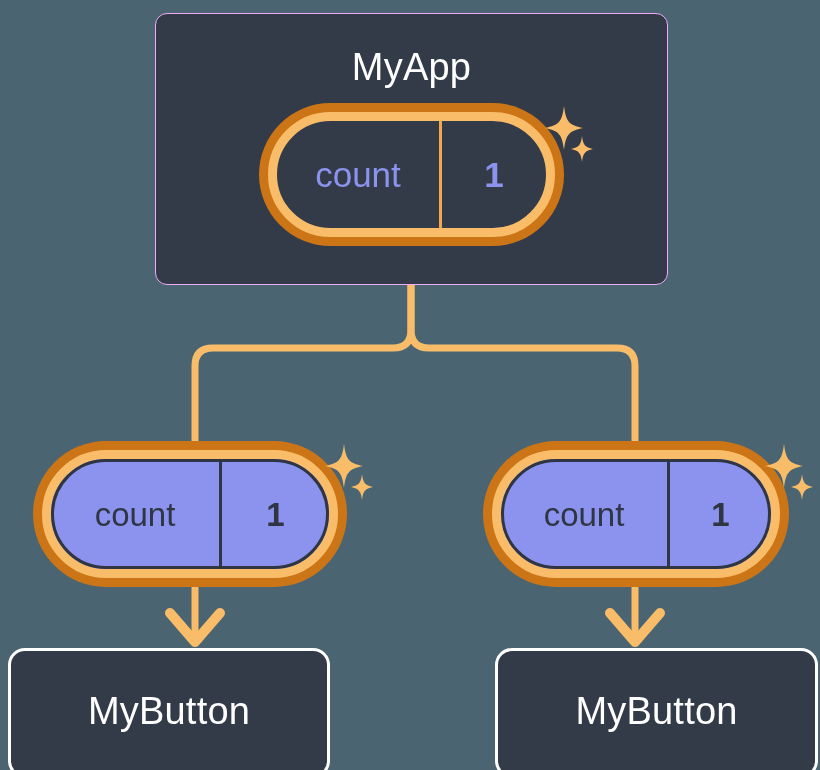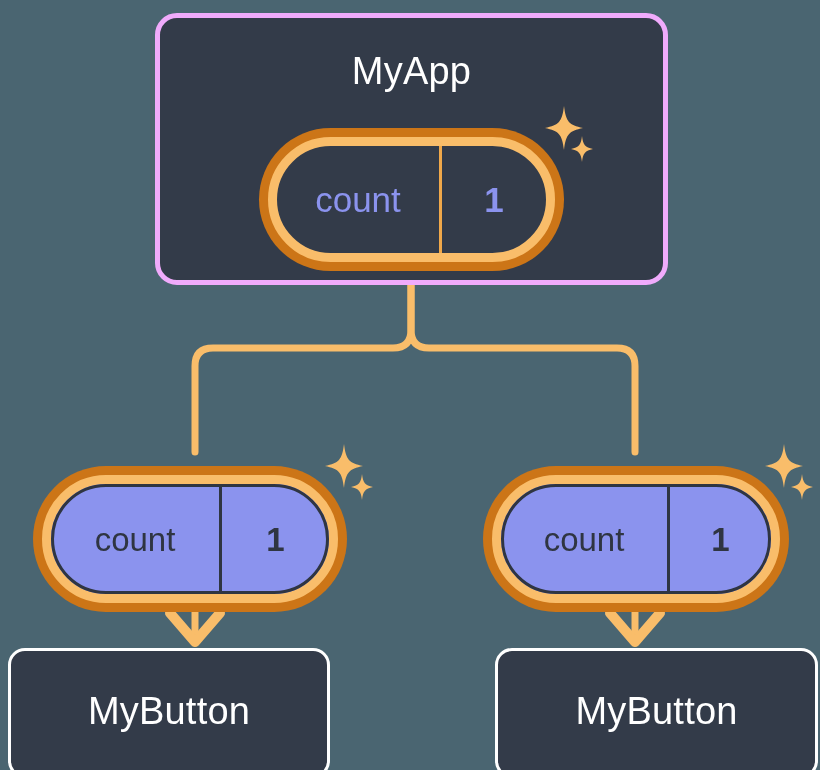--- a/index.html
+++ b/index.html
@@ -24,22 +24,22 @@
     width: 820px;
     height: 770px;
     z-index: 1;
   }
 
   
   .card {
     position: absolute;
     box-sizing: border-box;
     background: #333b49;
-    border: 5px solid #f0abfc;
-    border-radius: 22px;
+    border: 1px solid #f0abfc;
+    border-radius: 12px;
     z-index: 3;
   }
   .card-title {
     color: #ffffff;
     font-size: 38px;
     font-weight: 400;
     text-align: center;
     letter-spacing: 0.2px;
     line-height: 1;
     white-space: nowrap;
@@ -81,21 +81,20 @@
   }
   .leaf-box .card-title {
     margin-top: -4px;
     text-align: center;
   }
 
   
   .pill-wrap {
     position: absolute;
     z-index: 4;
-    margin-top: 25px;
   }
   .pill {
     box-sizing: border-box;
     width: 100%;
     height: 100%;
     border-radius: 999px;
     display: flex;
     align-items: stretch;
     
     border: 9px solid #f9bd6a;

